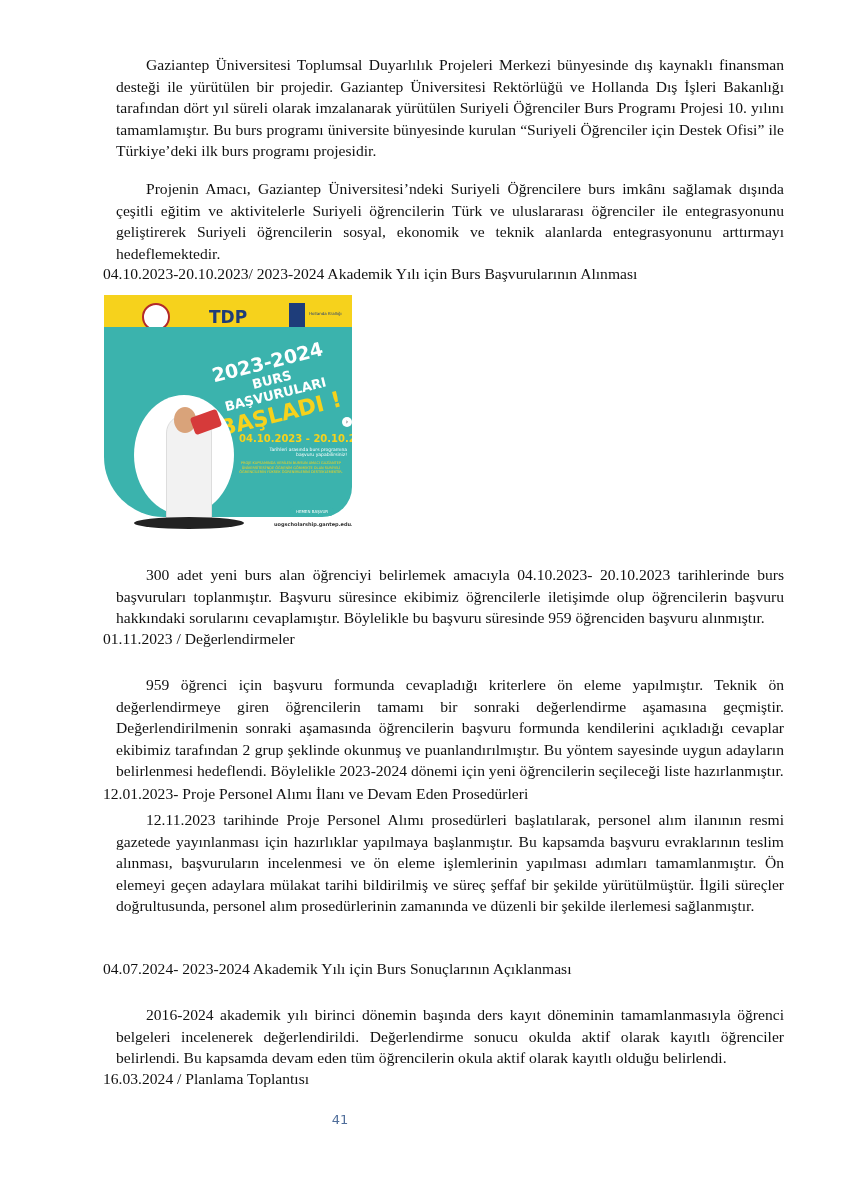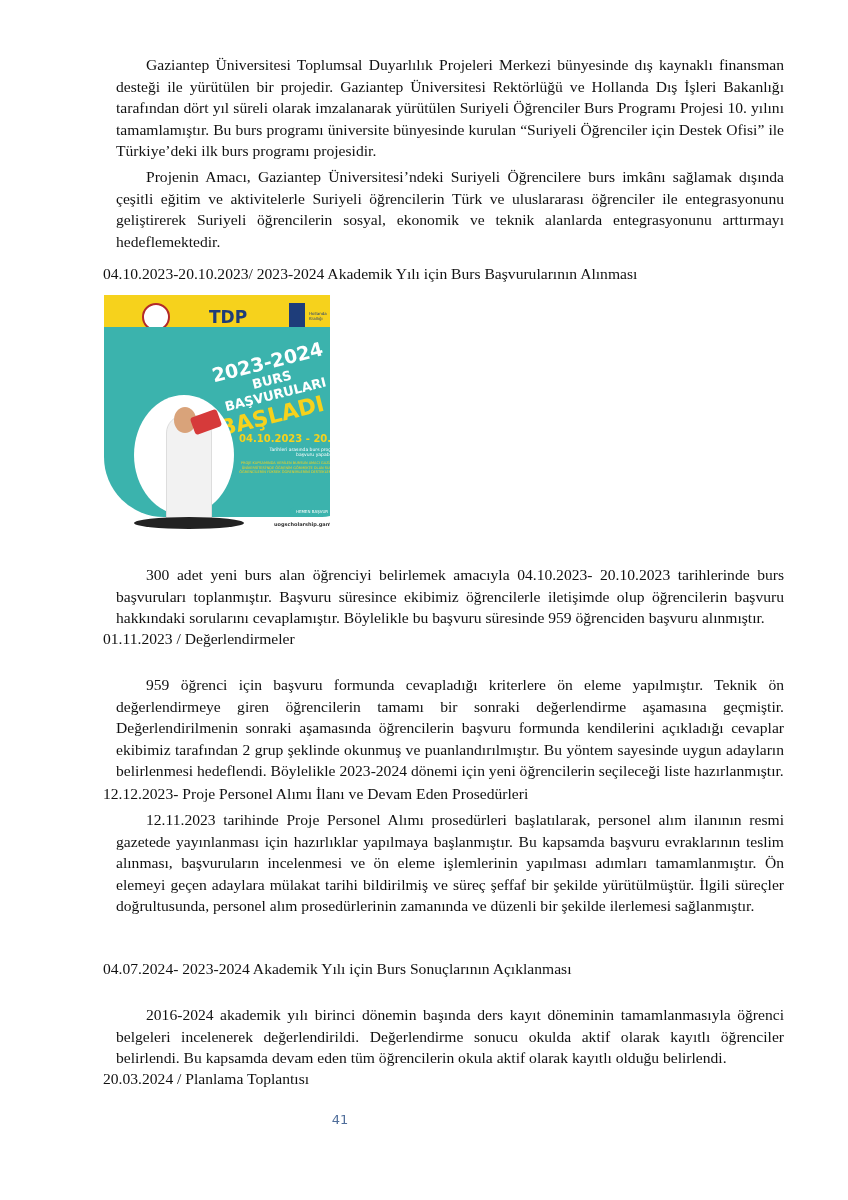--- a/index.html
+++ b/index.html
@@ -4,23 +4,23 @@
 <style>
   html, body { margin: 0; padding: 0; background: #ffffff; }
   body { width: 848px; height: 1200px; position: relative; overflow: hidden;
          font-family: "Liberation Serif", serif; color: #111; }
   .page { position: absolute; left: 100px; top: 38px; width: 700px; }
   p.para { margin: 16px; font-size: 15.6px; line-height: 21.5px; text-align: justify;
            text-indent: 30px; }
   h3.heading { margin: 0; font-size: 15.6px; font-weight: normal; line-height: 21.5px;
                text-indent: 0; padding-left: 3px; }
   .p1 { position: absolute; top: 0; }
-  .p2 { position: absolute; top: 112px; }
+  .p2 { position: absolute; top: 124px; }
   .h1 { position: absolute; top: 225px; }
-  .poster { position: absolute; left: 4px; top: 257px; width: 226px; height: 240px;
+  .poster { position: absolute; left: 4px; top: 257px; width: 248px; height: 240px;
             overflow: hidden; background: #fff; }
   .p3 { position: absolute; top: 510px; }
   .h2 { position: absolute; top: 590px; }
   .p4 { position: absolute; top: 620px; }
   .h3 { position: absolute; top: 745px; }
   .p5 { position: absolute; top: 755px; }
   .h4 { position: absolute; top: 920px; }
   .p6 { position: absolute; top: 950px; }
   .h5 { position: absolute; top: 1030px; }
   .page-number { position: absolute; left: 0; width: 680px; top: 1112px; text-align: center;
@@ -95,20 +95,20 @@
     <div class="poster-sub">Tarihleri arasında burs programına başvuru yapabilirsiniz!</div>
     <div class="poster-small">PROJE KAPSAMINDA VERİLEN BURSUN AMACI GAZİANTEP ÜNİVERSİTESİ'NDE ÖĞRENİM GÖRMEKTE OLAN SURİYELİ ÖĞRENCİLERİN YÜKSEK ÖĞRENİMLERİNİ DESTEKLEMEKTİR.</div>
     <div class="apply-btn">HEMEN BAŞVUR</div>
     <div class="poster-url">uogscholarship.gantep.edu.tr</div>
     <div class="carousel-arrow">›</div>
   </div>
 
   <p class="para p3">300 adet yeni burs alan öğrenciyi belirlemek amacıyla 04.10.2023- 20.10.2023 tarihlerinde burs başvuruları toplanmıştır. Başvuru süresince ekibimiz öğrencilerle iletişimde olup öğrencilerin başvuru hakkındaki sorularını cevaplamıştır. Böylelikle bu başvuru süresinde 959 öğrenciden başvuru alınmıştır.</p>
   <h3 class="heading h2">01.11.2023 / Değerlendirmeler</h3>
   <p class="para p4">959 öğrenci için başvuru formunda cevapladığı kriterlere ön eleme yapılmıştır. Teknik ön değerlendirmeye giren öğrencilerin tamamı bir sonraki değerlendirme aşamasına geçmiştir. Değerlendirilmenin sonraki aşamasında öğrencilerin başvuru formunda kendilerini açıkladığı cevaplar ekibimiz tarafından 2 grup şeklinde okunmuş ve puanlandırılmıştır. Bu yöntem sayesinde uygun adayların belirlenmesi hedeflendi. Böylelikle 2023-2024 dönemi için yeni öğrencilerin seçileceği liste hazırlanmıştır.</p>
-  <h3 class="heading h3">12.12.2023- Proje Personel Alımı İlanı ve Devam Eden Prosedürleri</h3>
+  <h3 class="heading h3">12.01.2023- Proje Personel Alımı İlanı ve Devam Eden Prosedürleri</h3>
   <p class="para p5">12.11.2023 tarihinde Proje Personel Alımı prosedürleri başlatılarak, personel alım ilanının resmi gazetede yayınlanması için hazırlıklar yapılmaya başlanmıştır. Bu kapsamda başvuru evraklarının teslim alınması, başvuruların incelenmesi ve ön eleme işlemlerinin yapılması adımları tamamlanmıştır. Ön elemeyi geçen adaylara mülakat tarihi bildirilmiş ve süreç şeffaf bir şekilde yürütülmüştür. İlgili süreçler doğrultusunda, personel alım prosedürlerinin zamanında ve düzenli bir şekilde ilerlemesi sağlanmıştır.</p>
   <h3 class="heading h4">04.07.2024- 2023-2024 Akademik Yılı için Burs Sonuçlarının Açıklanması</h3>
   <p class="para p6">2016-2024 akademik yılı birinci dönemin başında ders kayıt döneminin tamamlanmasıyla öğrenci belgeleri incelenerek değerlendirildi. Değerlendirme sonucu okulda aktif olarak kayıtlı öğrenciler belirlendi. Bu kapsamda devam eden tüm öğrencilerin okula aktif olarak kayıtlı olduğu belirlendi.</p>
-  <h3 class="heading h5">20.03.2024 / Planlama Toplantısı</h3>
+  <h3 class="heading h5">16.03.2024 / Planlama Toplantısı</h3>
 </div>
 
 <div class="page-number">41</div>
 
 </body></html>

